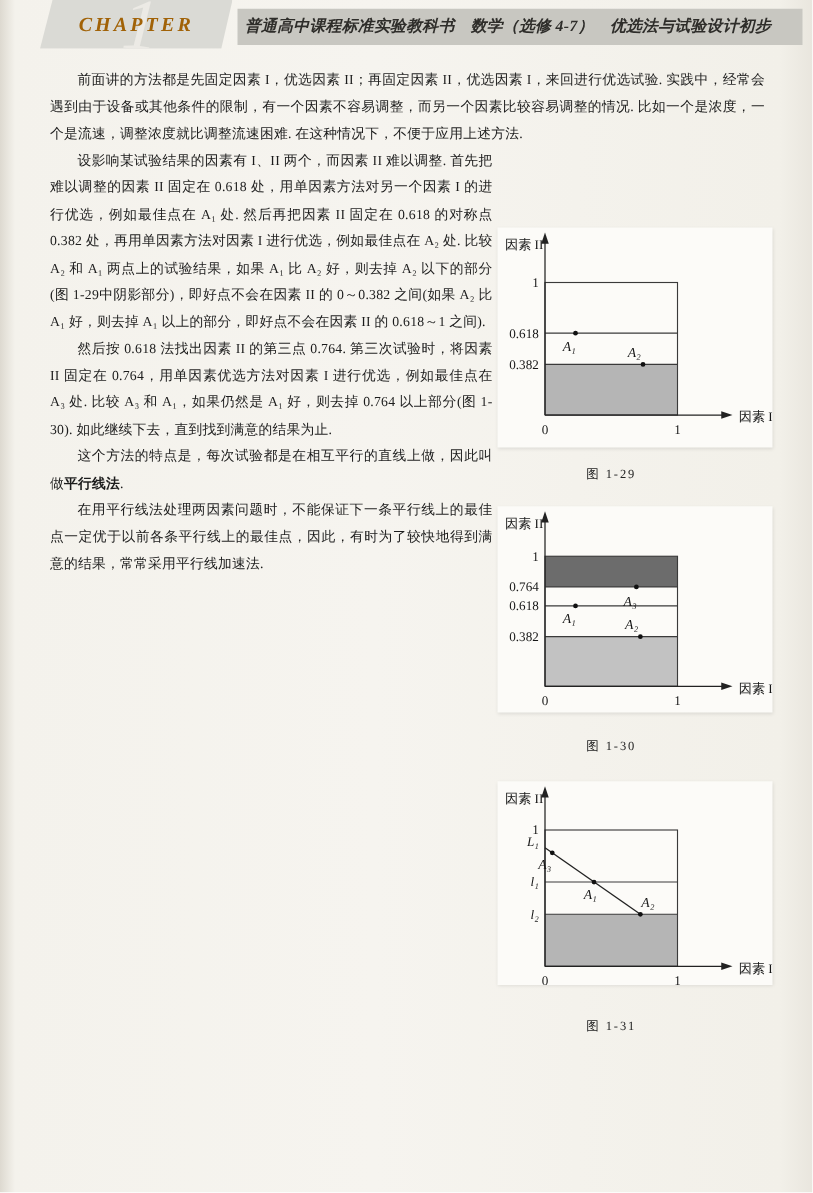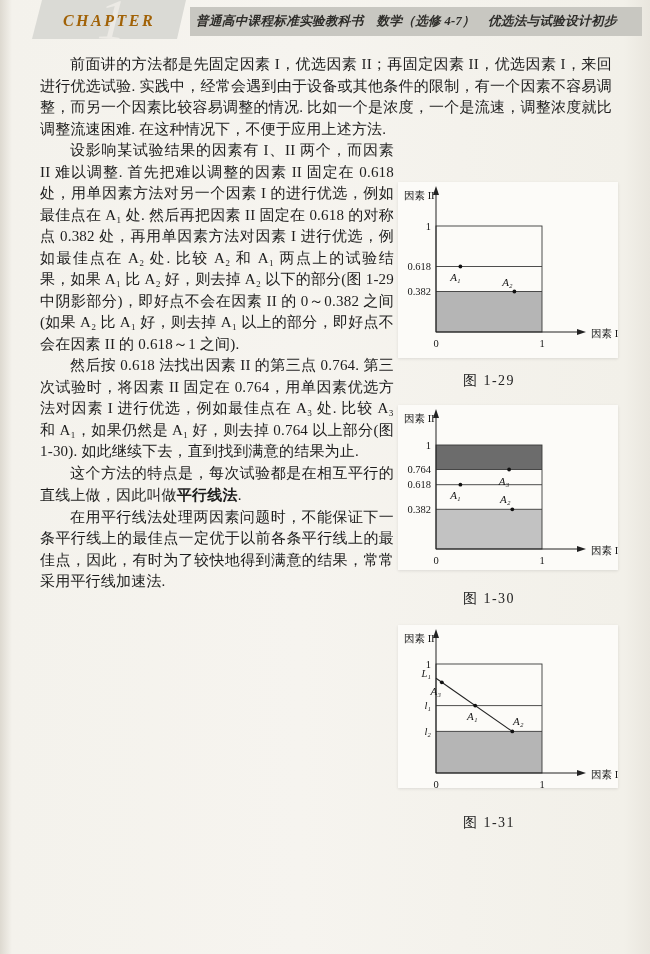--- a/index.html
+++ b/index.html
@@ -44,35 +44,35 @@
   }
   
   .content{position:relative;padding:54px 38px 0 40px;}
   .section-heading{
     margin:0 0 9px 45px;
     font-family:"Liberation Sans","DejaVu Sans",sans-serif;
     font-weight:700;font-size:16.5px;color:#141414;
   }
   .para{
     margin:0;text-indent:2em;text-align:justify;
-    font-size:15px;line-height:21.5px;letter-spacing:.2px;
+    font-size:11px;line-height:21.5px;letter-spacing:.2px;
   }
   .para.narrow{width:354px;}
   .para.wide{width:572px;}
   .bold-term{font-family:"Liberation Sans","DejaVu Sans",sans-serif;font-weight:700;}
   
   .figures{position:absolute;left:0;top:0;width:650px;height:954px;pointer-events:none;}
   .figure{position:absolute;left:398px;width:220px;}
   .fig-panel{
     width:220px;background:#fcfbf8;
     box-shadow:0 1px 3px rgba(0,0,0,.10);
   }
   .fig-caption{
     width:106px;margin-left:38px;text-align:center;
-    font-size:14px;letter-spacing:1.5px;color:#222;
+    font-size:10px;letter-spacing:1.5px;color:#222;
   }
   
   .footer{position:absolute;left:0;top:961px;width:528px;height:22px;}
   .footer-block{position:absolute;top:2px;height:17px;}
   .page-number{
     position:absolute;left:70px;top:2px;width:26px;
     font-size:13.5px;text-align:center;color:#1e1e1e;
   }
 </style>
 </head>

